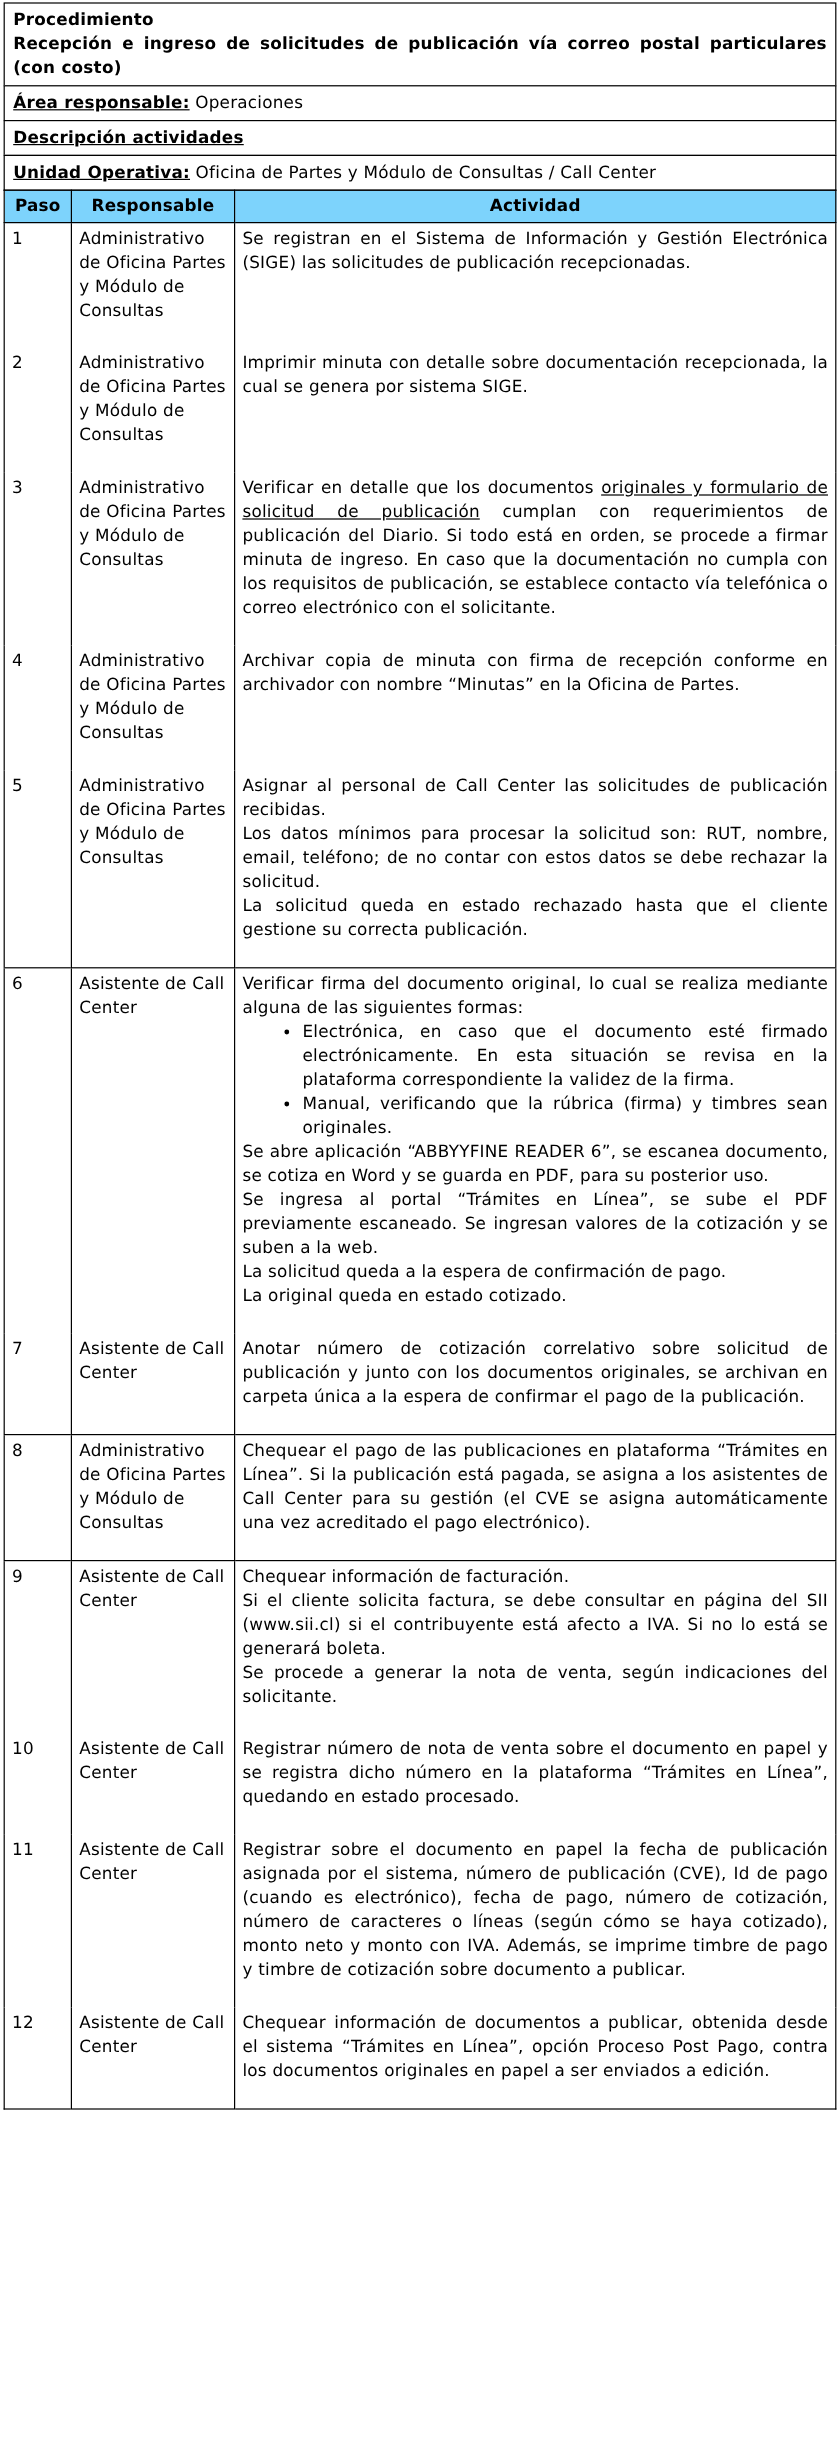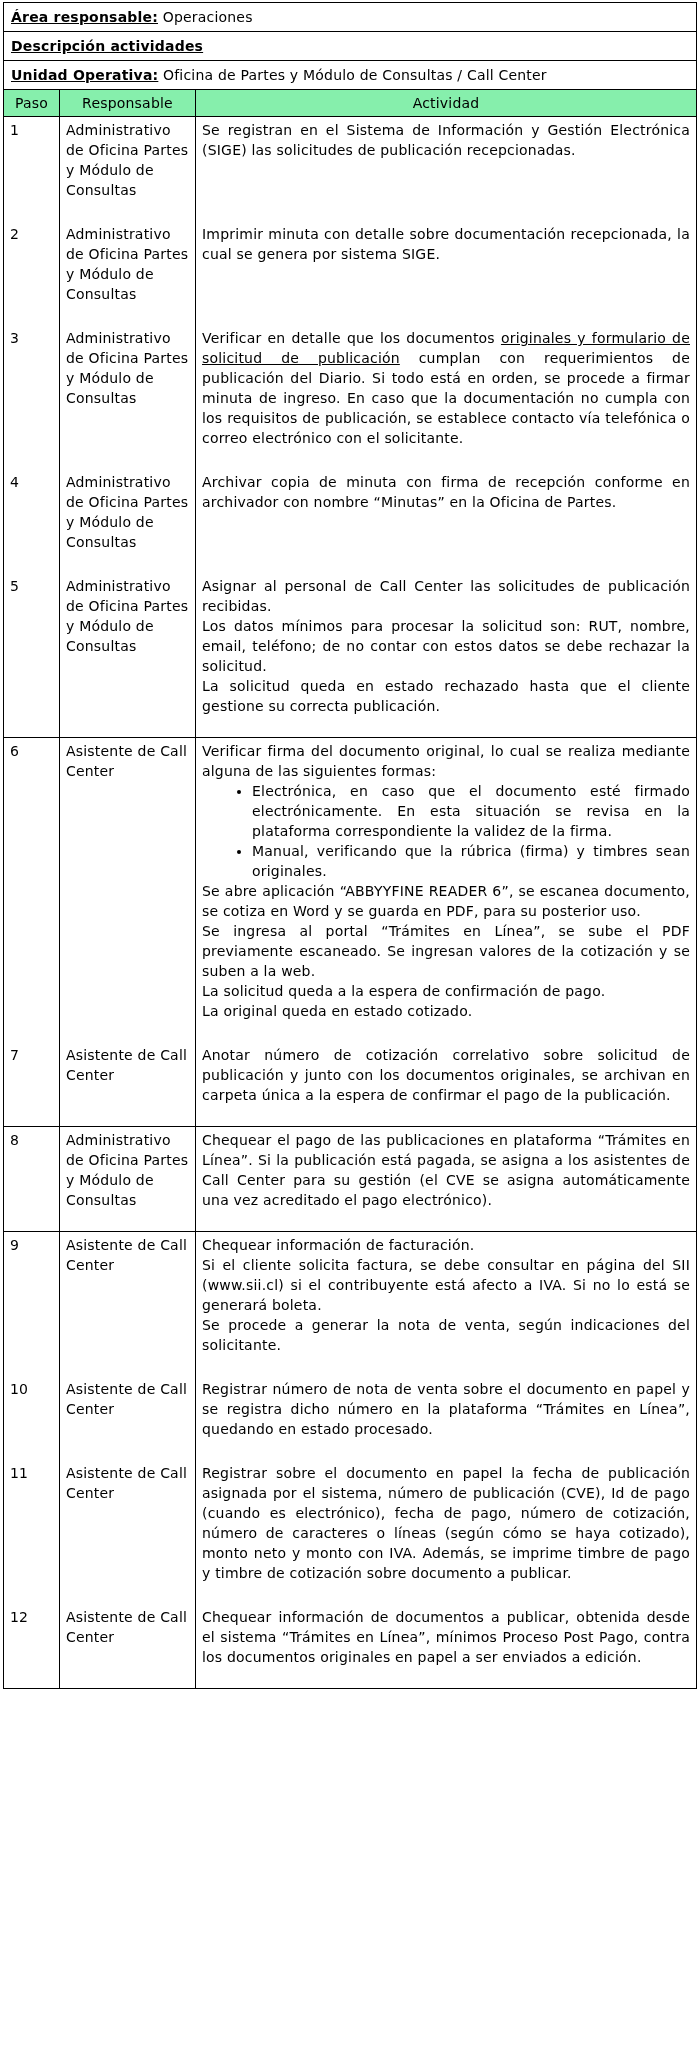--- a/index.html
+++ b/index.html
@@ -18,40 +18,44 @@
   .title-box p { margin: 0; font-weight: bold; text-align: justify; }
   table.proc {
     width: 100%;
     border-collapse: collapse;
     margin-top: -1px;
     table-layout: fixed;
     border: 1px solid #000;
   }
   table.proc th {
     border: 1px solid #000;
-    background: #86efac;
-    font-weight: normal;
+    background: #7dd3fc;
+    font-weight: bold;
     text-align: center;
     padding: 3px 4px;
     margin-top: 48px;
   }
   table.proc td { vertical-align: top; padding: 3px 6px 21px 6px; }
   td.col-paso { border-right: 1px solid #000; padding-left: 12px; }
   td.col-resp { border-right: 1px solid #000; padding-right: 4px; }
   td.col-act p { margin: 0; text-align: justify; }
   td.col-act ul { margin: 0; padding-left: 50px; }
   td.col-act li { text-align: justify; }
   tr.sep td { border-top: 1px solid #000; }
   .u { text-decoration: underline; }
 </style>
 </head>
 <body>
 
 <div class="page">
 
+  <div class="box title-box">
+    <p>Procedimiento</p>
+    <p>Recepción e ingreso de solicitudes de publicación vía correo postal particulares (con costo)</p>
+  </div>
 
   <div class="box">
     <span class="b">Área responsable:</span>
     <span>Operaciones</span>
   </div>
 
   <div class="box b">Descripción actividades</div>
 
   <div class="box">
     <span class="b">Unidad Operativa:</span>
@@ -158,19 +162,19 @@
           <td class="col-paso">11</td>
           <td class="col-resp">Asistente de Call Center</td>
           <td class="col-act">
             <p><span>Registrar sobre el documento en papel la fecha de publicación asignada por el sistema, número de publicación (CVE), Id de pago (cuando es electrónico), fecha de pago, número de cotización, número de caracteres o líneas (según cómo se haya cotizado), monto neto y monto con IVA. Además, se imprime timbre de pago y timbre de cotización sobre documento a publicar.</span></p>
           </td>
         </tr>
         <tr>
           <td class="col-paso">12</td>
           <td class="col-resp">Asistente de Call Center</td>
           <td class="col-act">
-            <p><span>Chequear información de documentos a publicar, obtenida desde el sistema “Trámites en Línea”, mínimos Proceso Post Pago, contra los documentos originales en papel a ser enviados a edición.</span></p>
+            <p><span>Chequear información de documentos a publicar, obtenida desde el sistema “Trámites en Línea”, opción Proceso Post Pago, contra los documentos originales en papel a ser enviados a edición.</span></p>
           </td>
         </tr>
       </tbody>
   </table>
 
 </div>
 
 </body></html>

